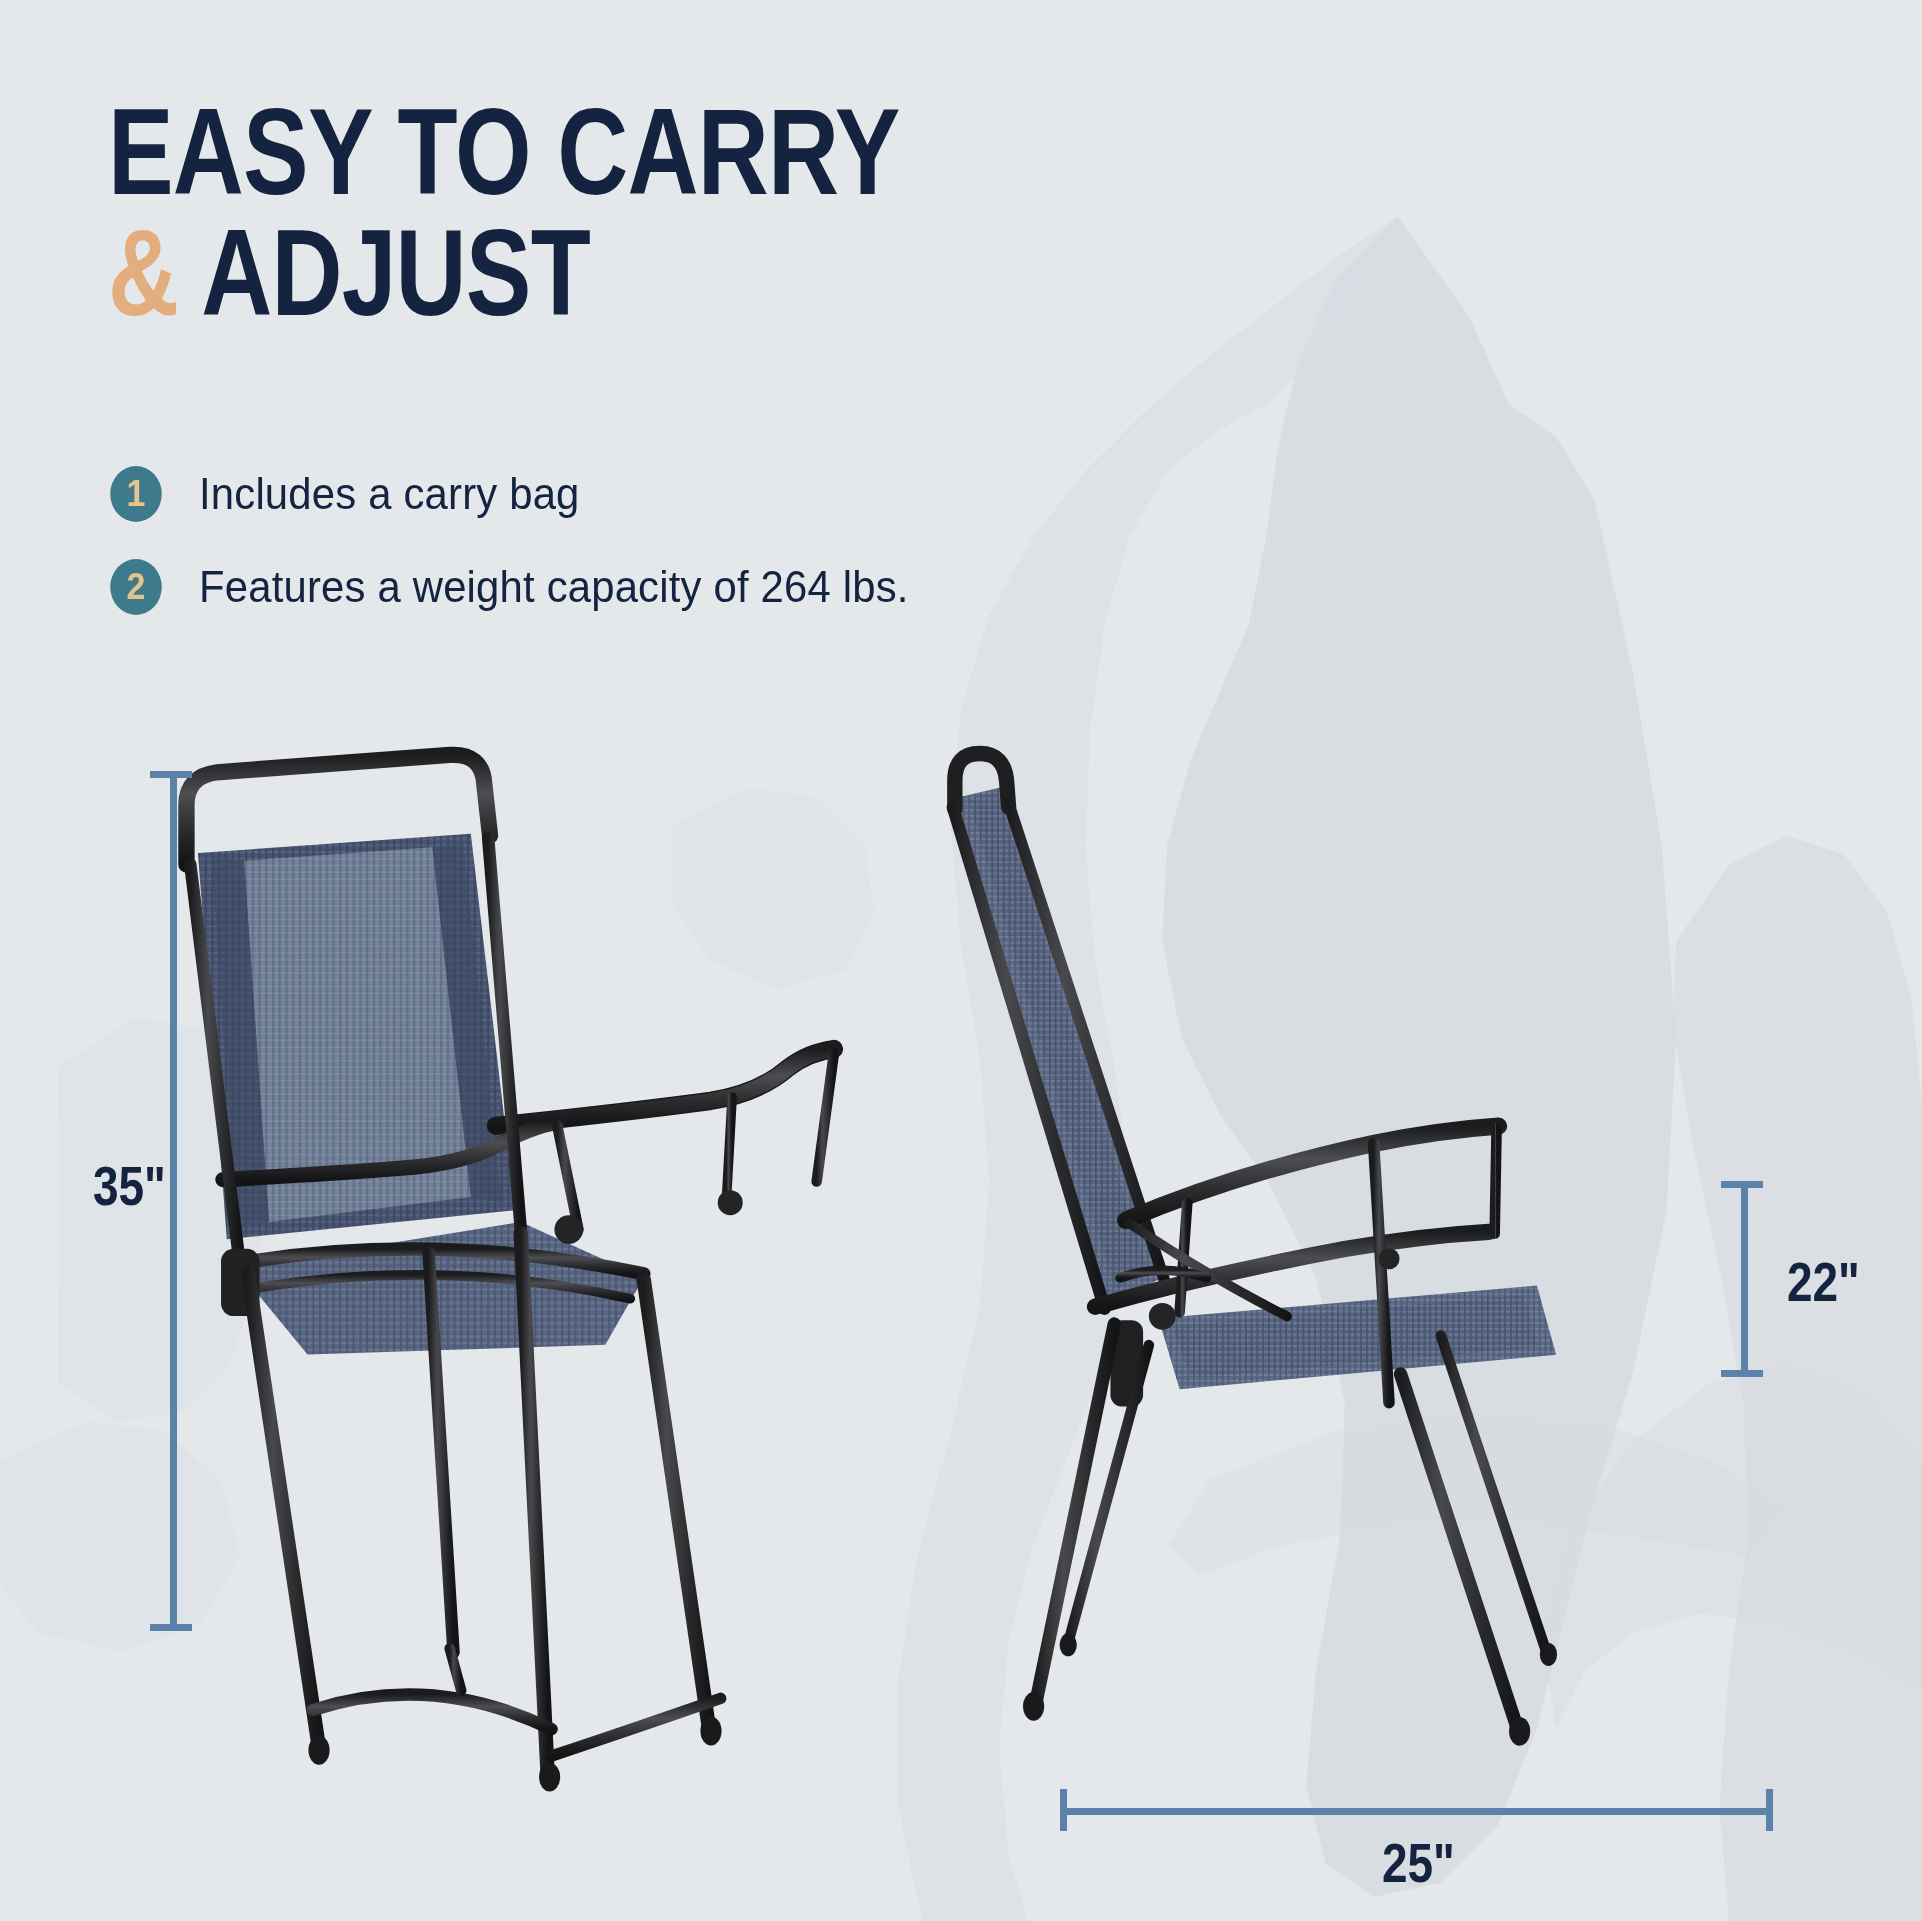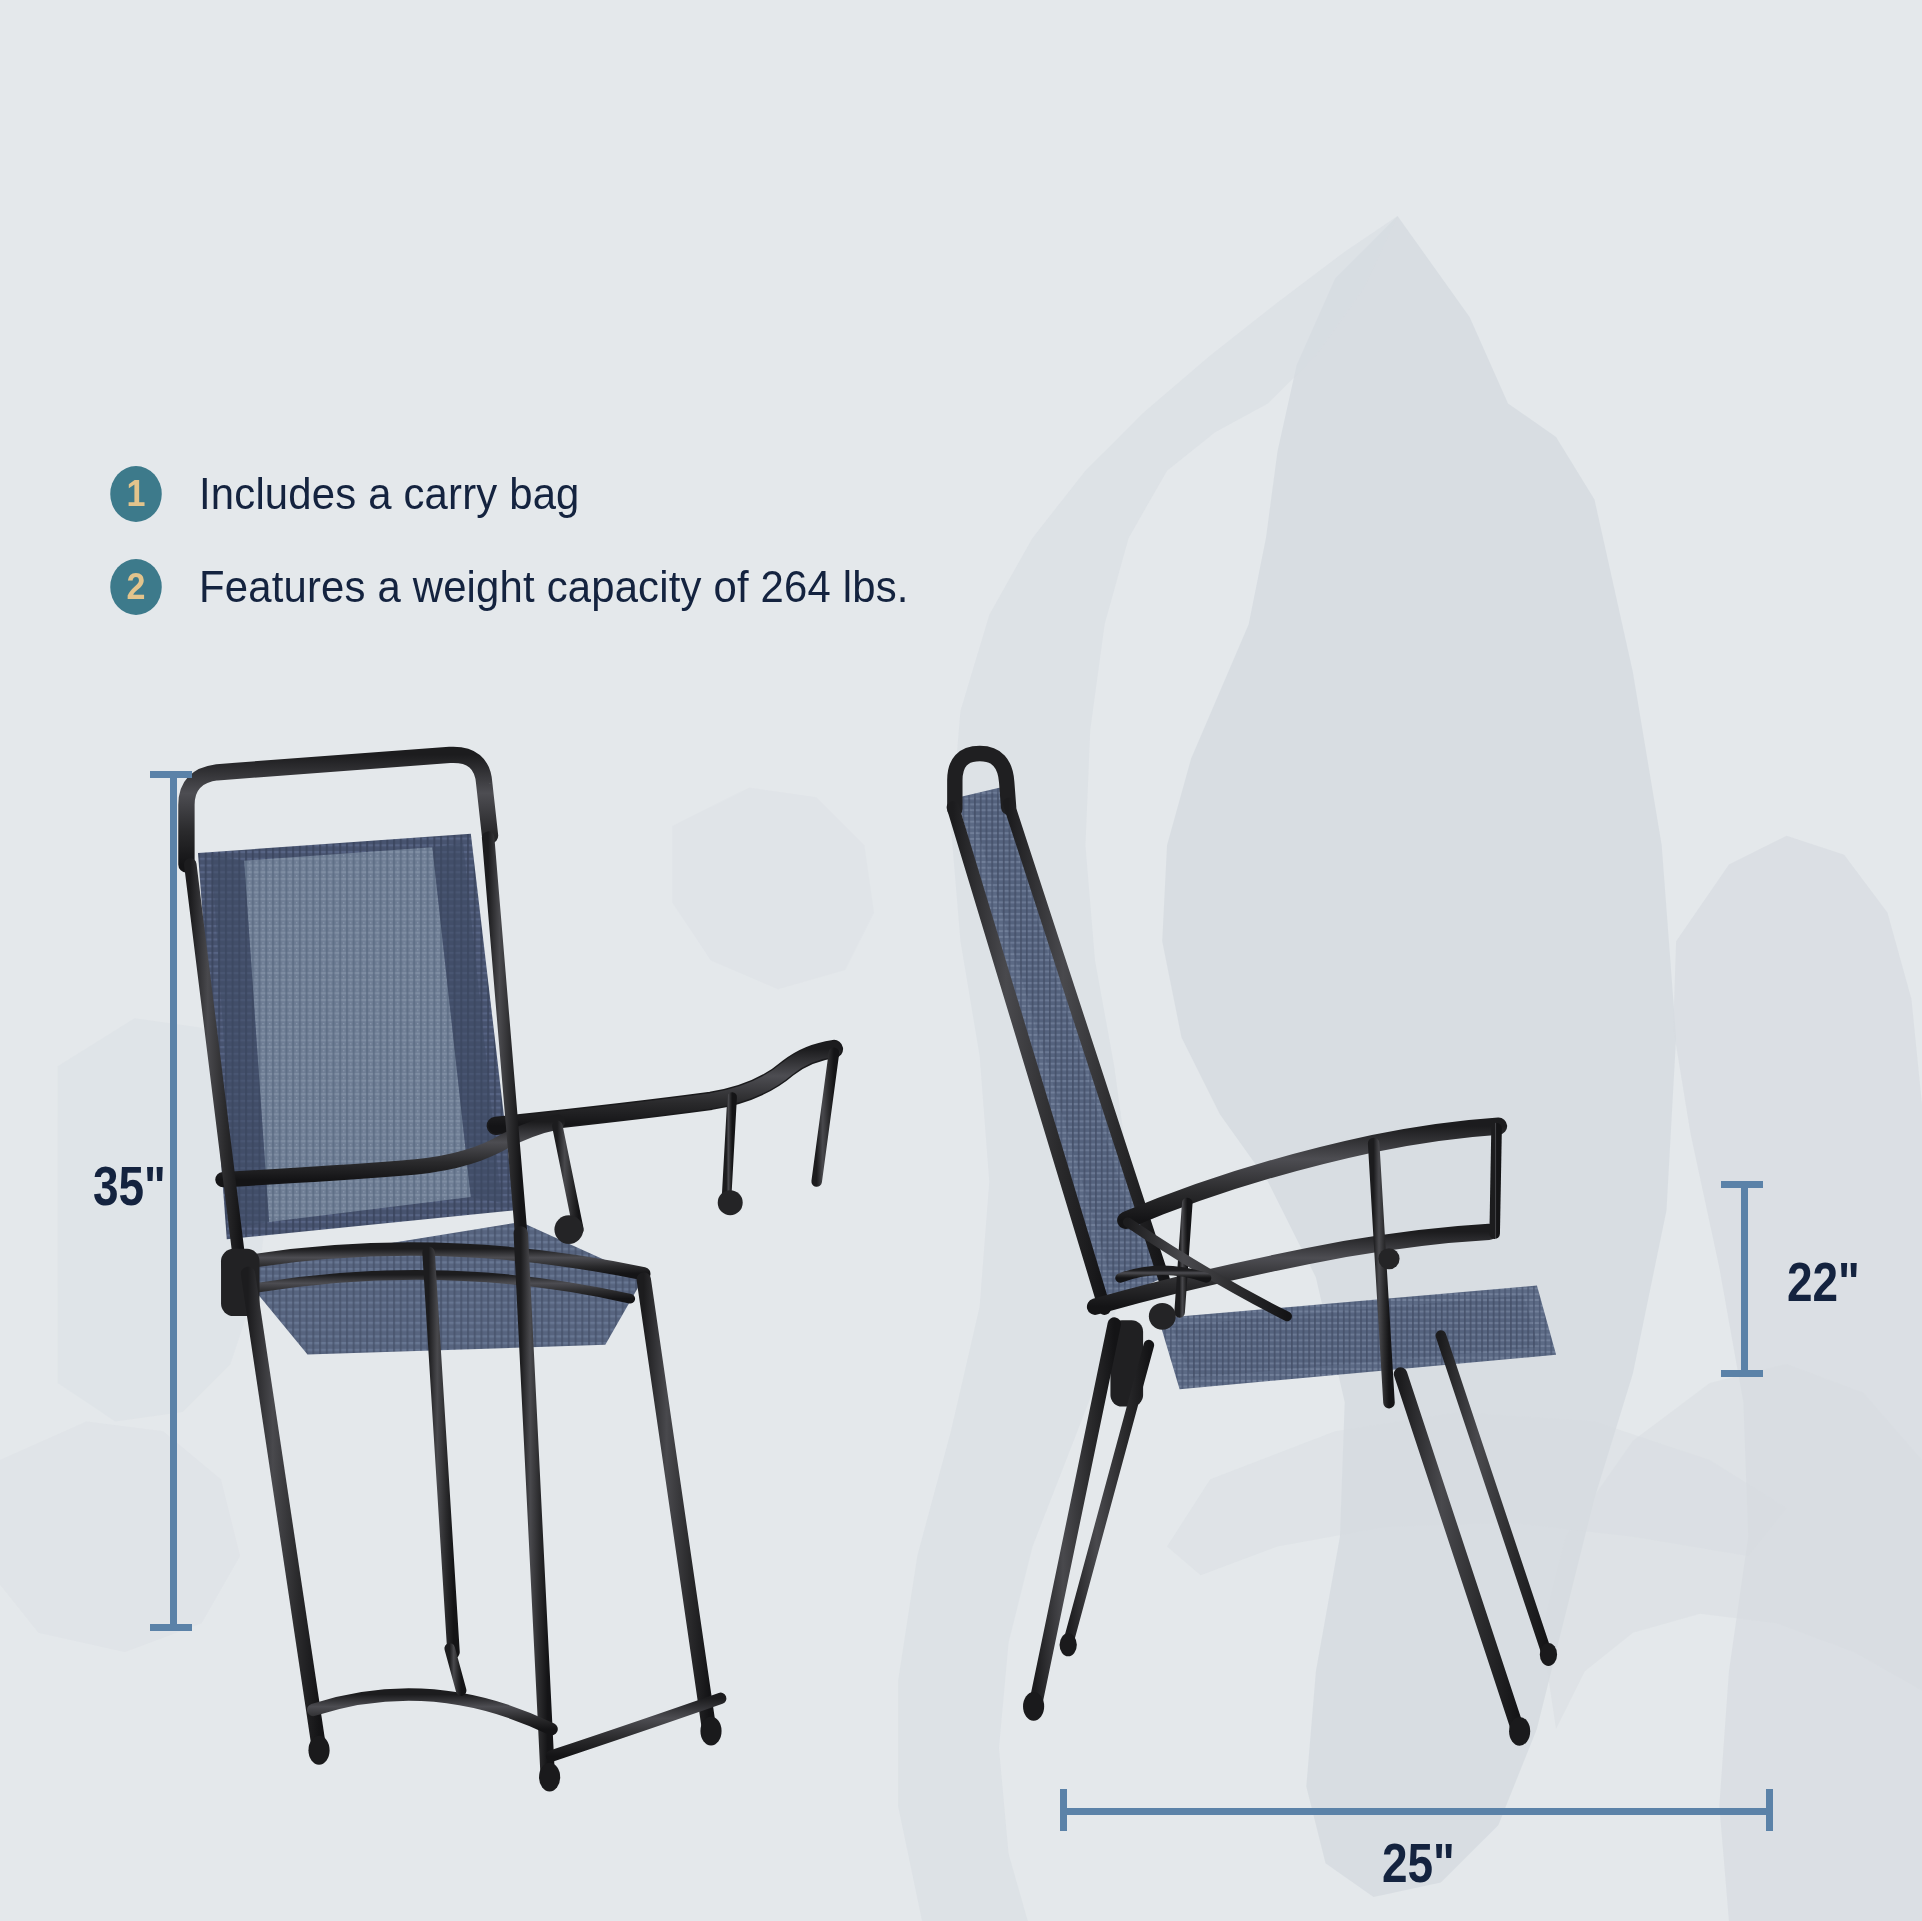--- a/index.html
+++ b/index.html
@@ -137,20 +137,24 @@
                L1215,1610 Z" opacity="0.40"></path>
       <path d="M60,1110 L140,1060 L210,1070 L260,1130 L280,1230 L270,1330
                L240,1420 L190,1470 L120,1480 L60,1440 Z" opacity="0.35"></path>
       <path d="M0,1520 L90,1480 L170,1490 L230,1540 L250,1620 L210,1690
                L130,1720 L40,1700 L0,1650 Z" opacity="0.30"></path>
       <path d="M700,860 L780,820 L850,830 L900,880 L910,950 L880,1010
                L810,1030 L740,1000 L700,940 Z" opacity="0.28"></path>
     </g>
   </svg>
 
+  <div class="headline">
+    <div class="headline-line">EASY TO CARRY</div>
+    <div class="headline-line"><span class="amp">&amp;</span> <span>ADJUST</span></div>
+  </div>
 
   <div class="bullets">
     <div class="bullet-row">
       <div class="bullet-badge">1</div>
       <div class="bullet-text">Includes a carry bag</div>
     </div>
     <div class="bullet-row">
       <div class="bullet-badge">2</div>
       <div class="bullet-text">Features a weight capacity of 264 lbs.</div>
     </div>

